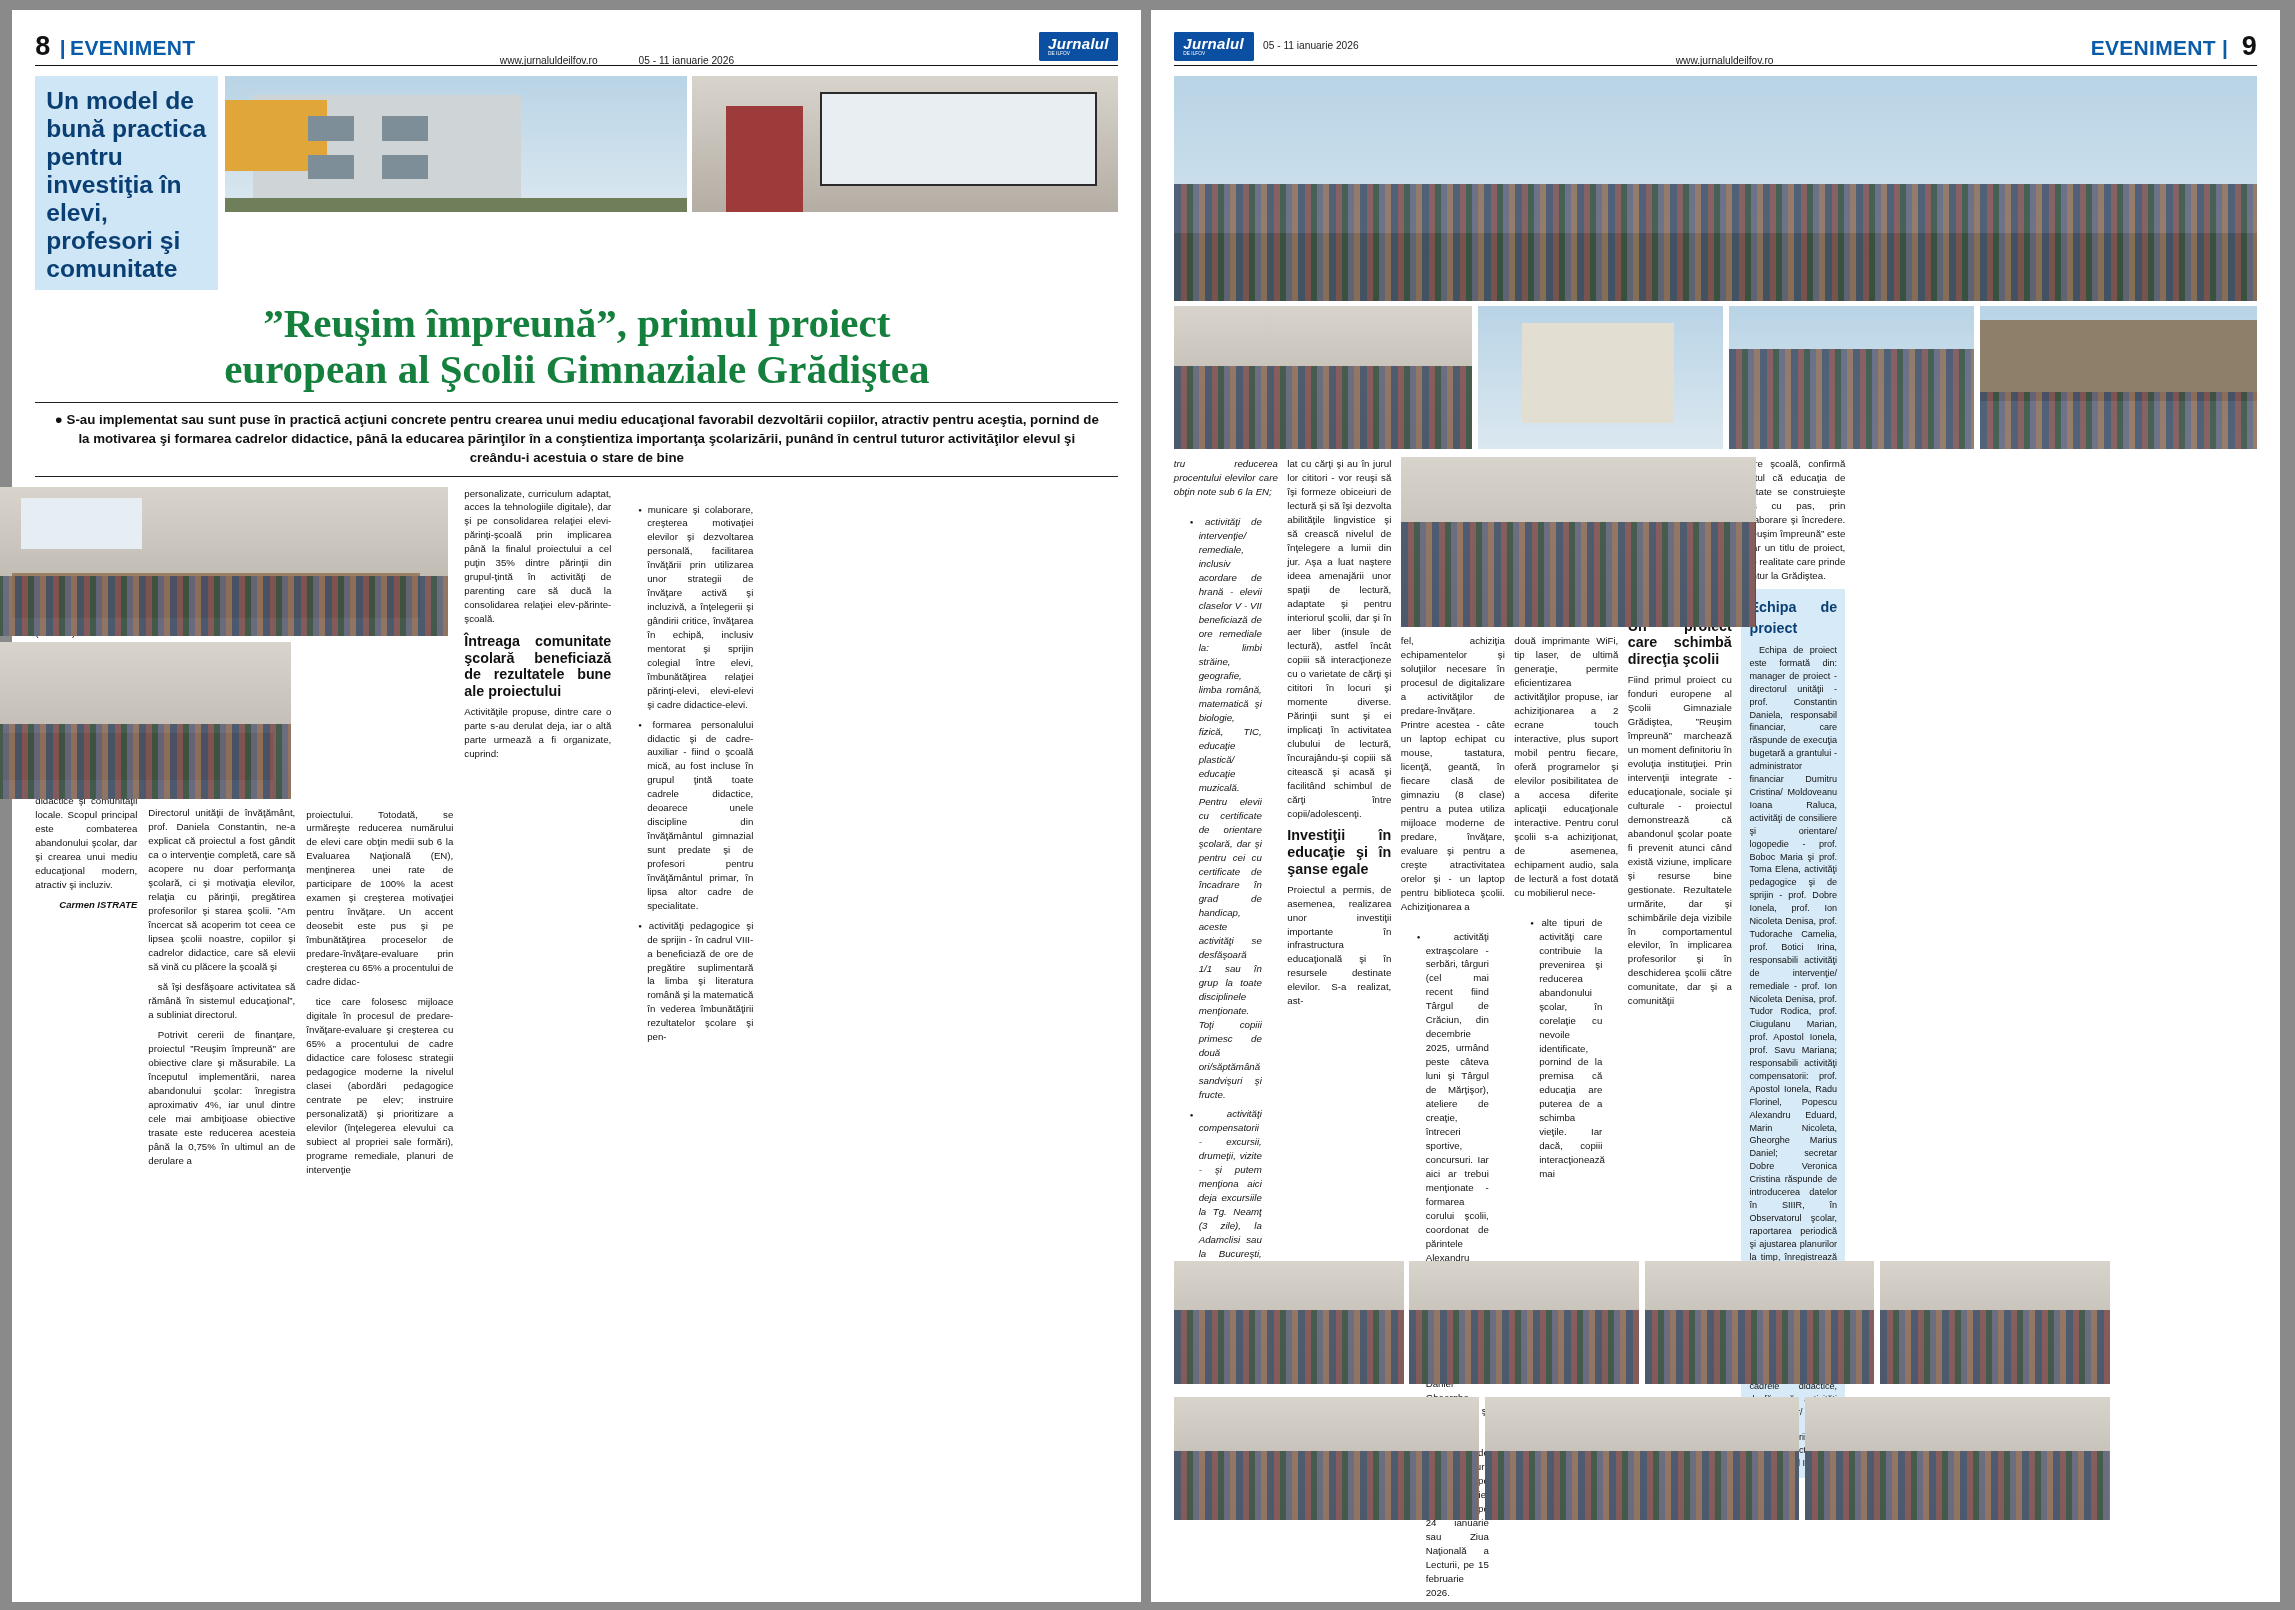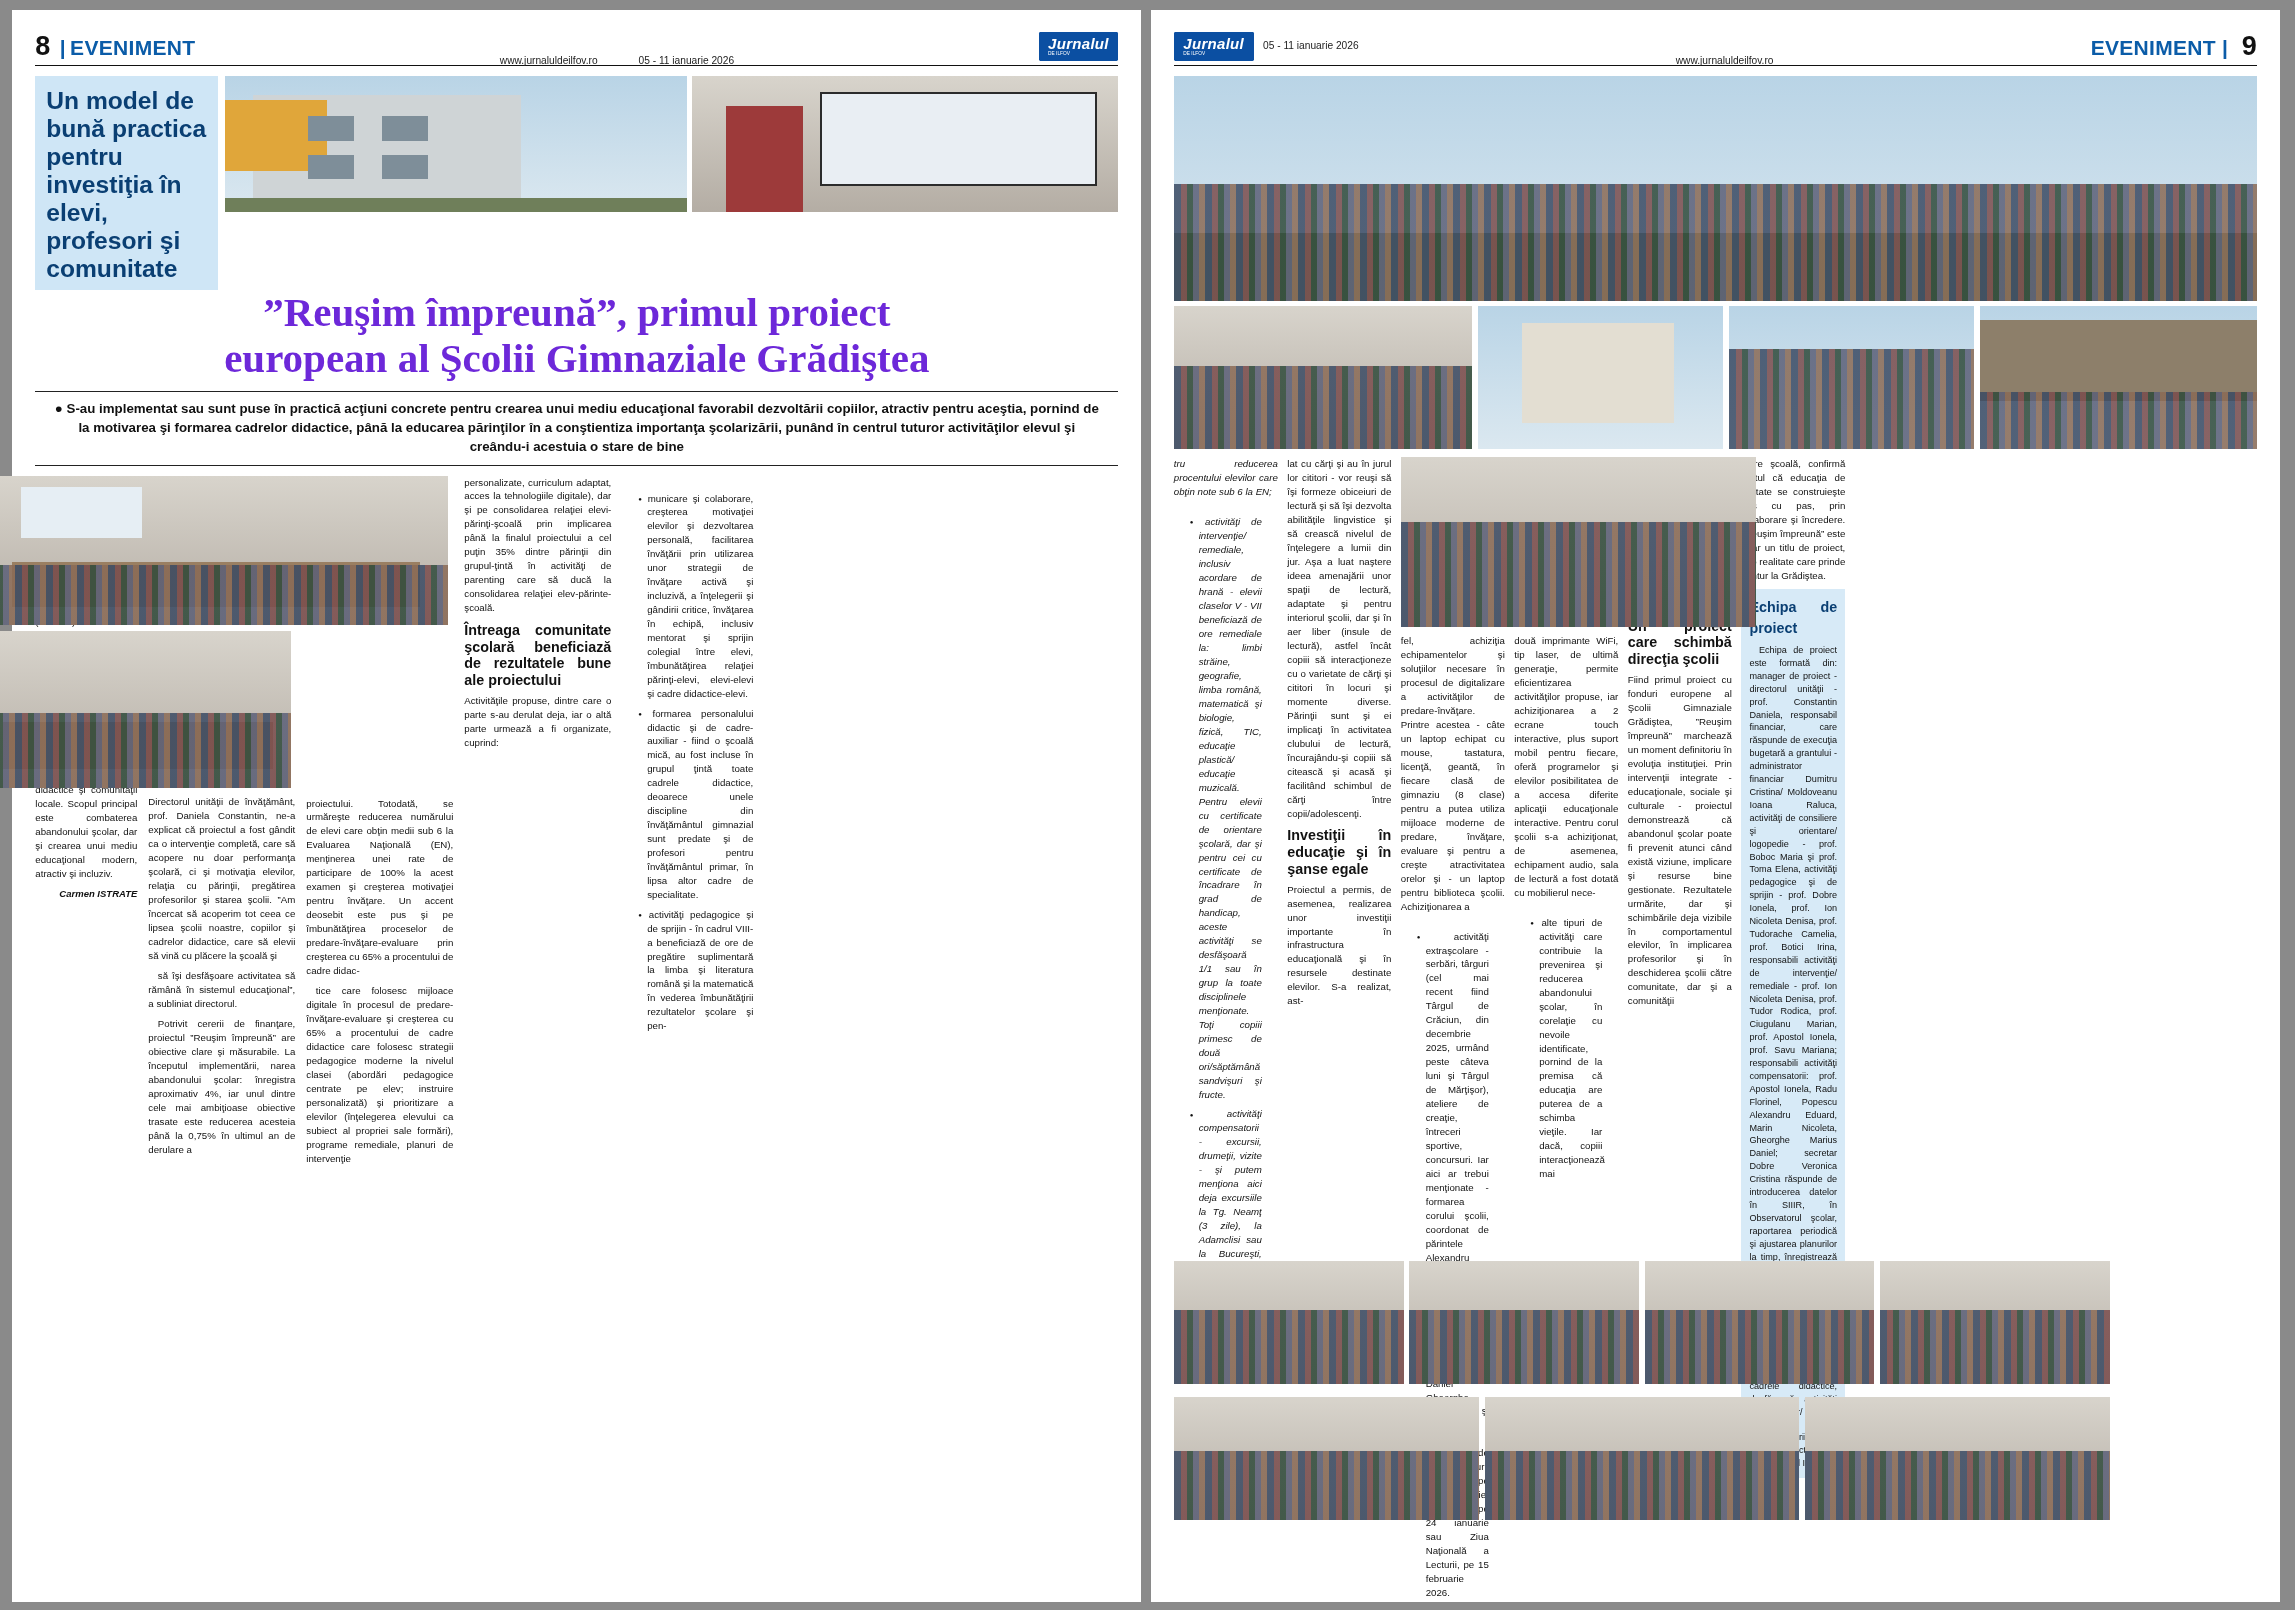--- a/index.html
+++ b/index.html
@@ -32,22 +32,22 @@
   .kicker-wrap { display:flex; gap:6.8px; margin-top:9.5px; }
   .kicker {
     width:183px; background:#cfe6f6; color:#0a3f73; font-weight:bold;
     font-size:24.6px; line-height:1.14; padding:11px 9.5px 6.8px 11px; box-sizing:border-box;
   }
   .photorow { flex:1; display:flex; gap:5.5px; }
   .ph { background:#9fb0bd; position:relative; overflow:hidden; }
   .ph.p1 { width:52%; }
   .ph.p2 { width:48%; }
   .headline {
-    font-family:"Liberation Serif", serif; font-weight:bold;
-    font-size:41px; line-height:1.12; color:#6d28d9; text-align:center;
+    margin-top:11px; font-family:"Liberation Serif", serif; font-weight:bold;
+    font-size:41px; line-height:1.12; color:#15803d; text-align:center;
   }
   .deck {
     margin-top:9.5px; border-top:0.7px solid #222; border-bottom:0.7px solid #222;
     padding:8.2px 17.7px 8.2px 17.7px; text-align:center; font-size:13.3px; line-height:1.42;
     font-weight:bold; color:#111;
   }
   .deck .dot { color:#111; }
   .body-area { display:flex; gap:11px; margin-top:9.5px; }
   .col { font-size:9.7px; line-height:1.44; color:#111; text-align:justify; }
   .col p { margin:0 0 6.1px 0; text-indent:9.5px; }

